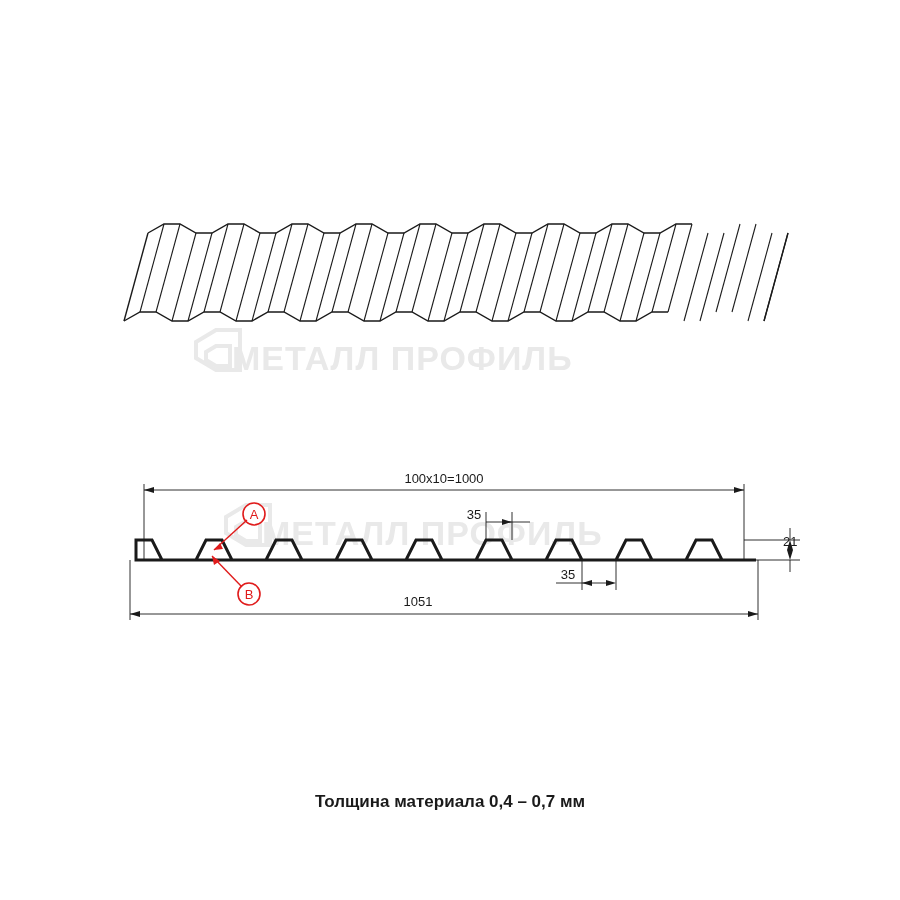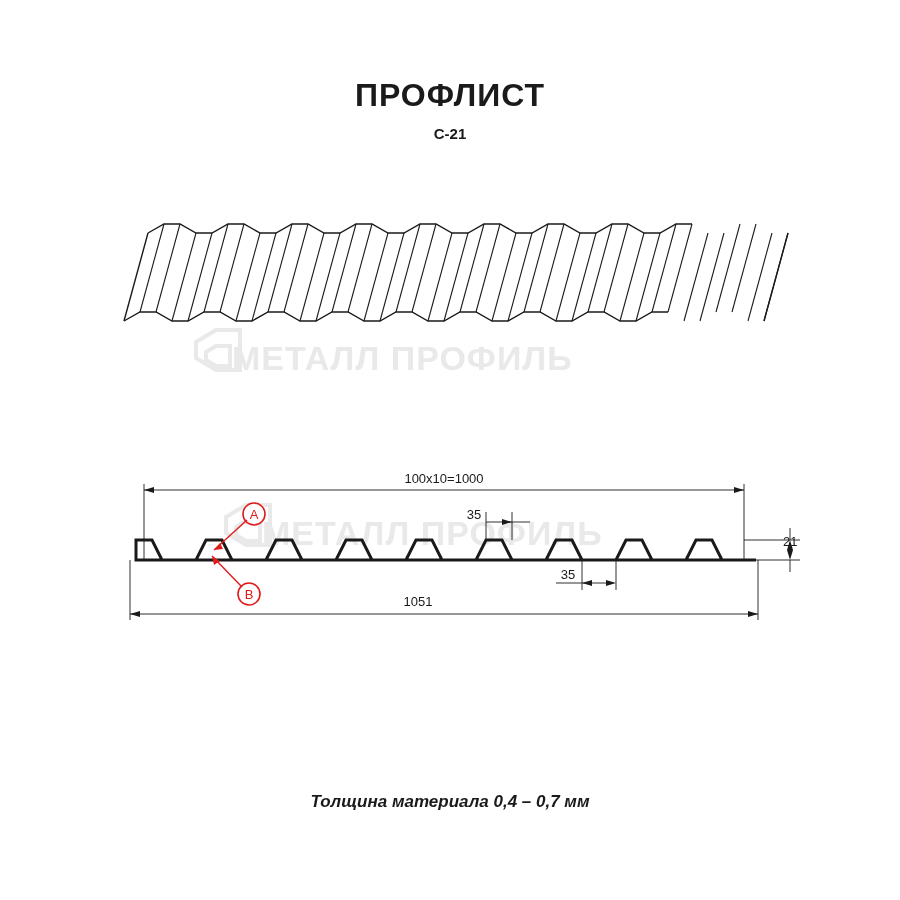--- a/index.html
+++ b/index.html
@@ -41,21 +41,20 @@
   }
   .footer-note {
     position: absolute;
     top: 792px;
     left: 0;
     width: 900px;
     text-align: center;
     font-size: 17px;
     font-weight: bold;
     color: #1a1a1a;
-    font-style: italic;
   }
   svg.drawing {
     position: absolute;
     top: 0;
     left: 0;
     width: 900px;
     height: 900px;
   }
   .wm {
     fill: #e9e9e9;
@@ -73,24 +72,20 @@
     font-size: 13px;
     fill: #e01b1b;
     font-family: "Liberation Sans", sans-serif;
   }
 </style>
 </head>
 <body>
 
 <div class="page">
 
-  <div class="title-block">
-    <div class="title-main">ПРОФЛИСТ</div>
-    <div class="title-sub">С-21</div>
-  </div>
 
   <svg class="drawing" viewBox="0 0 900 900">
 
     <g opacity="1">
       <text class="wm" x="232" y="370">МЕТАЛЛ ПРОФИЛЬ</text>
       <g fill="none" stroke="#e9e9e9" stroke-width="4">
         <path d="M196 342 l20 -12 l24 0 l0 40 l-24 0 l-20 -12 z"></path>
         <path d="M206 352 l10 -6 l14 0 l0 20 l-14 0 l-10 -6 z"></path>
       </g>
     </g>

